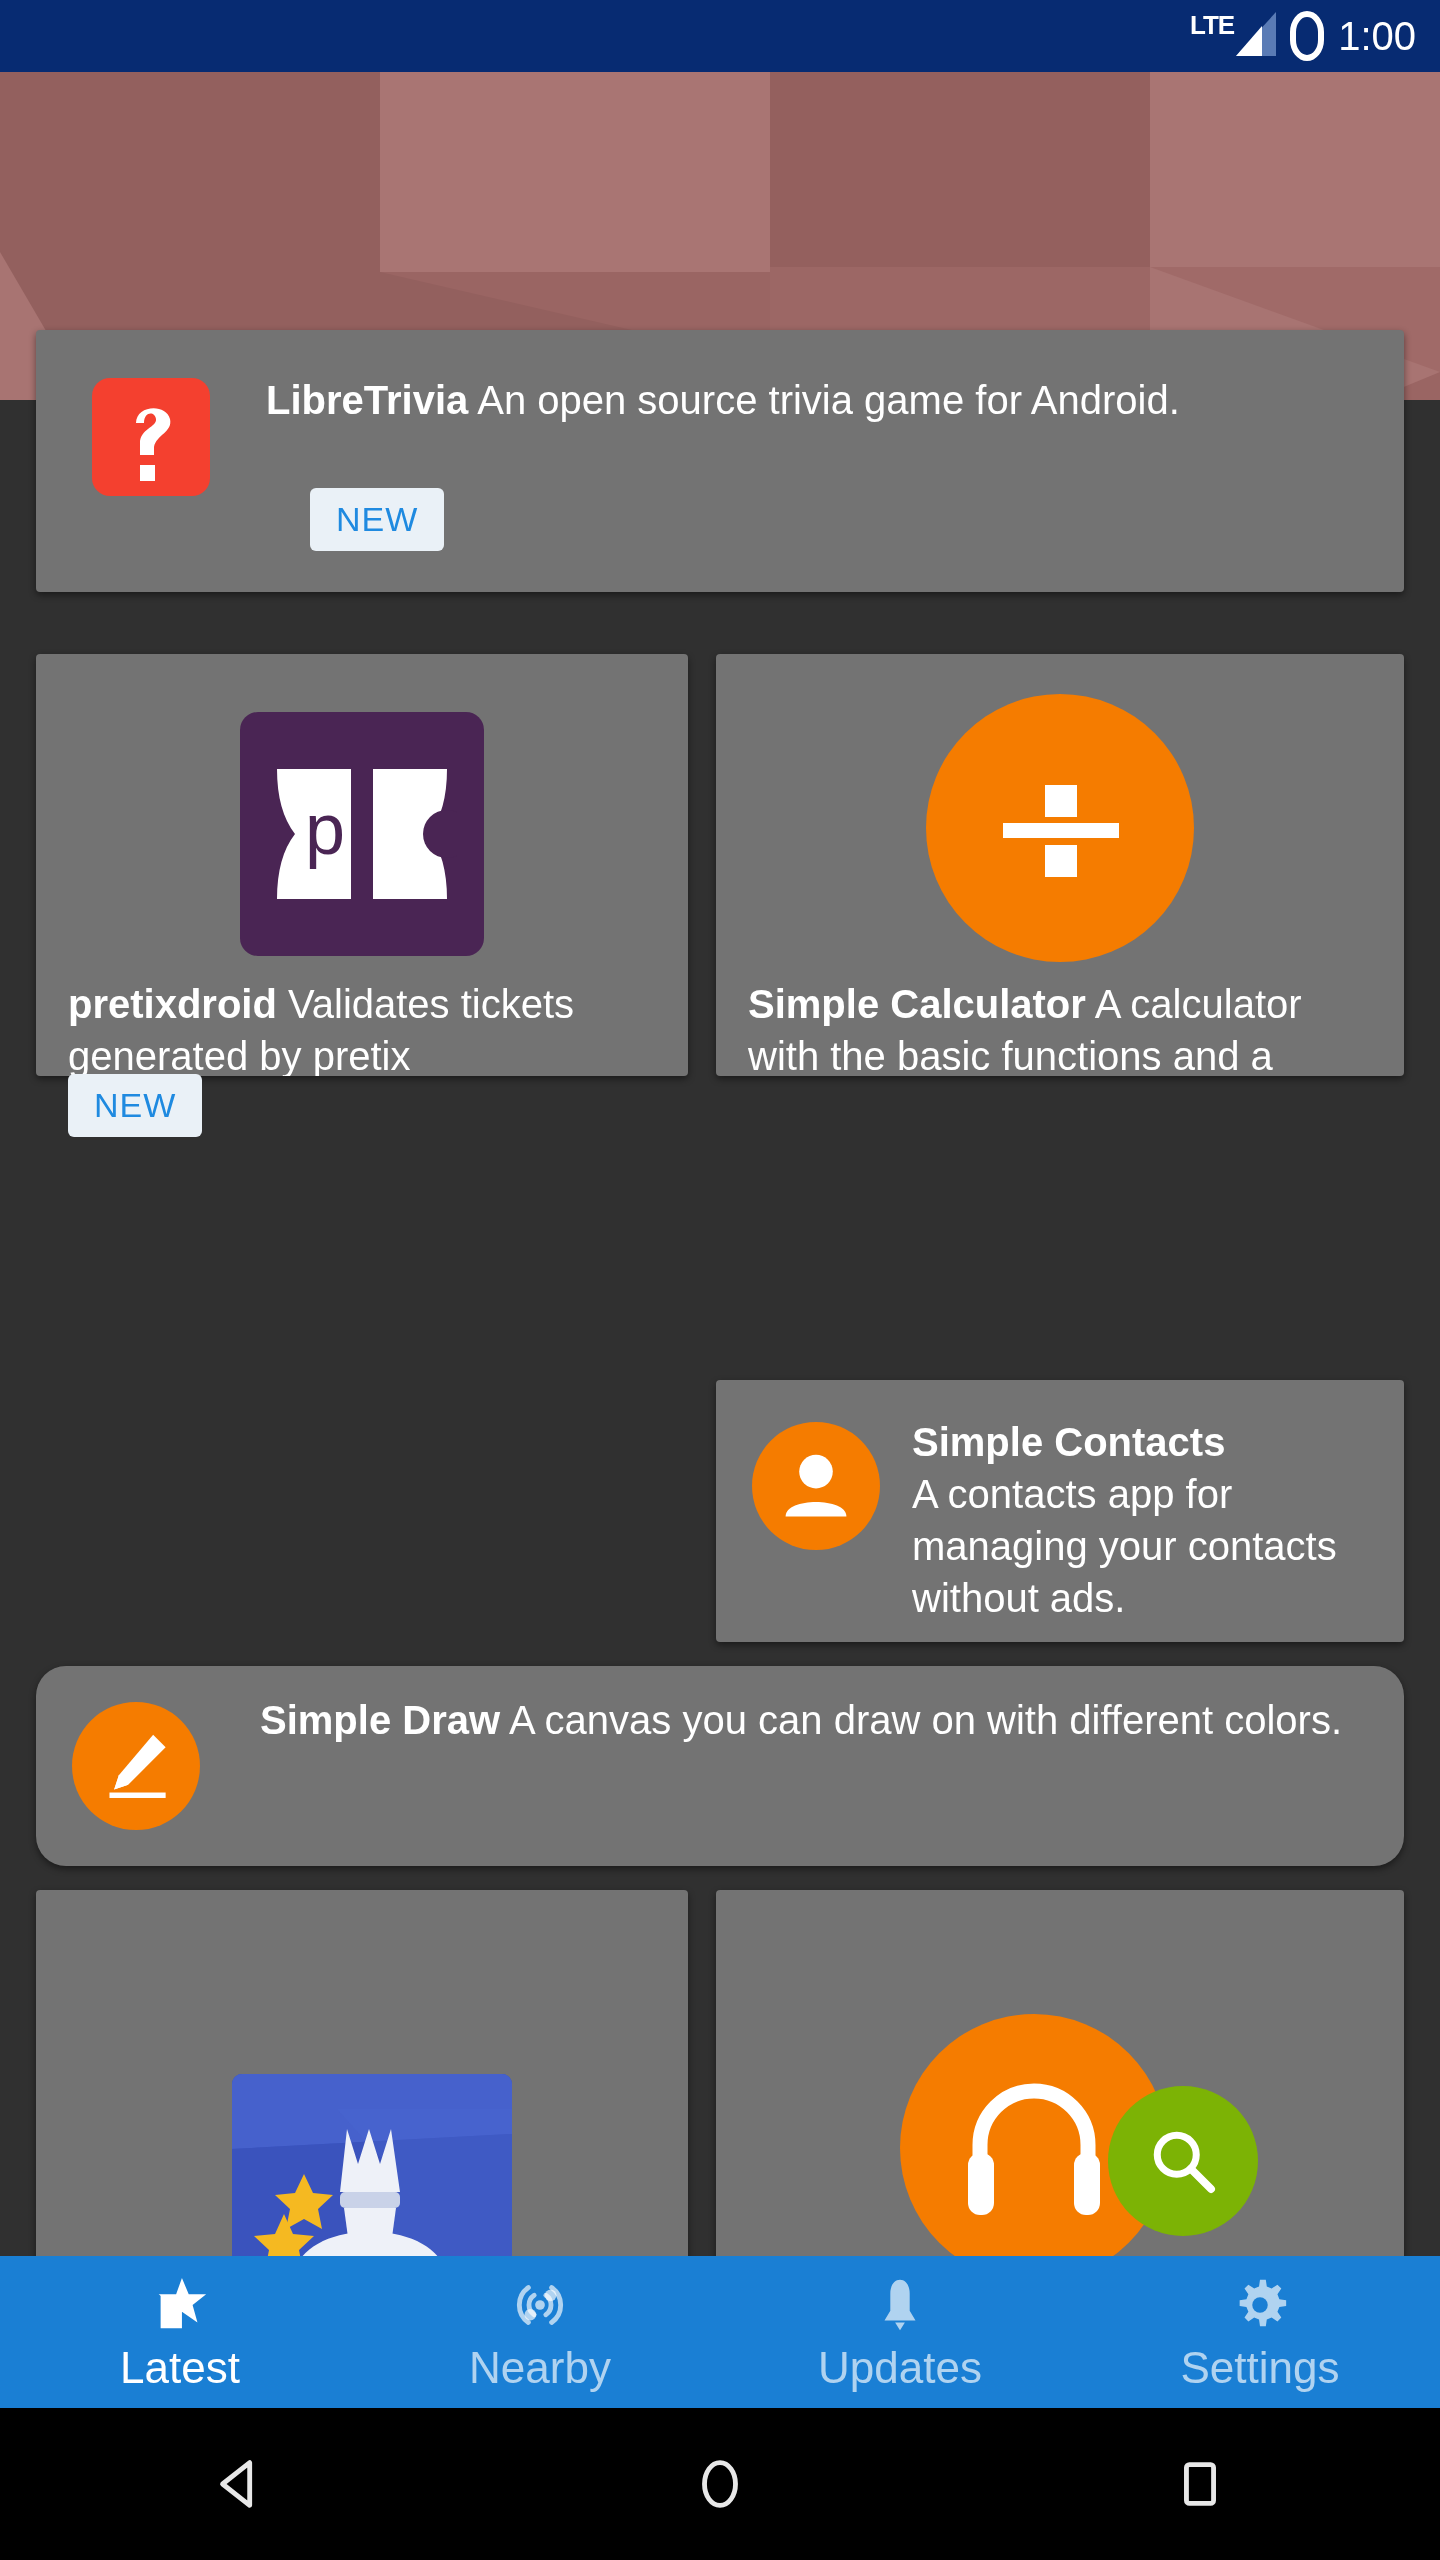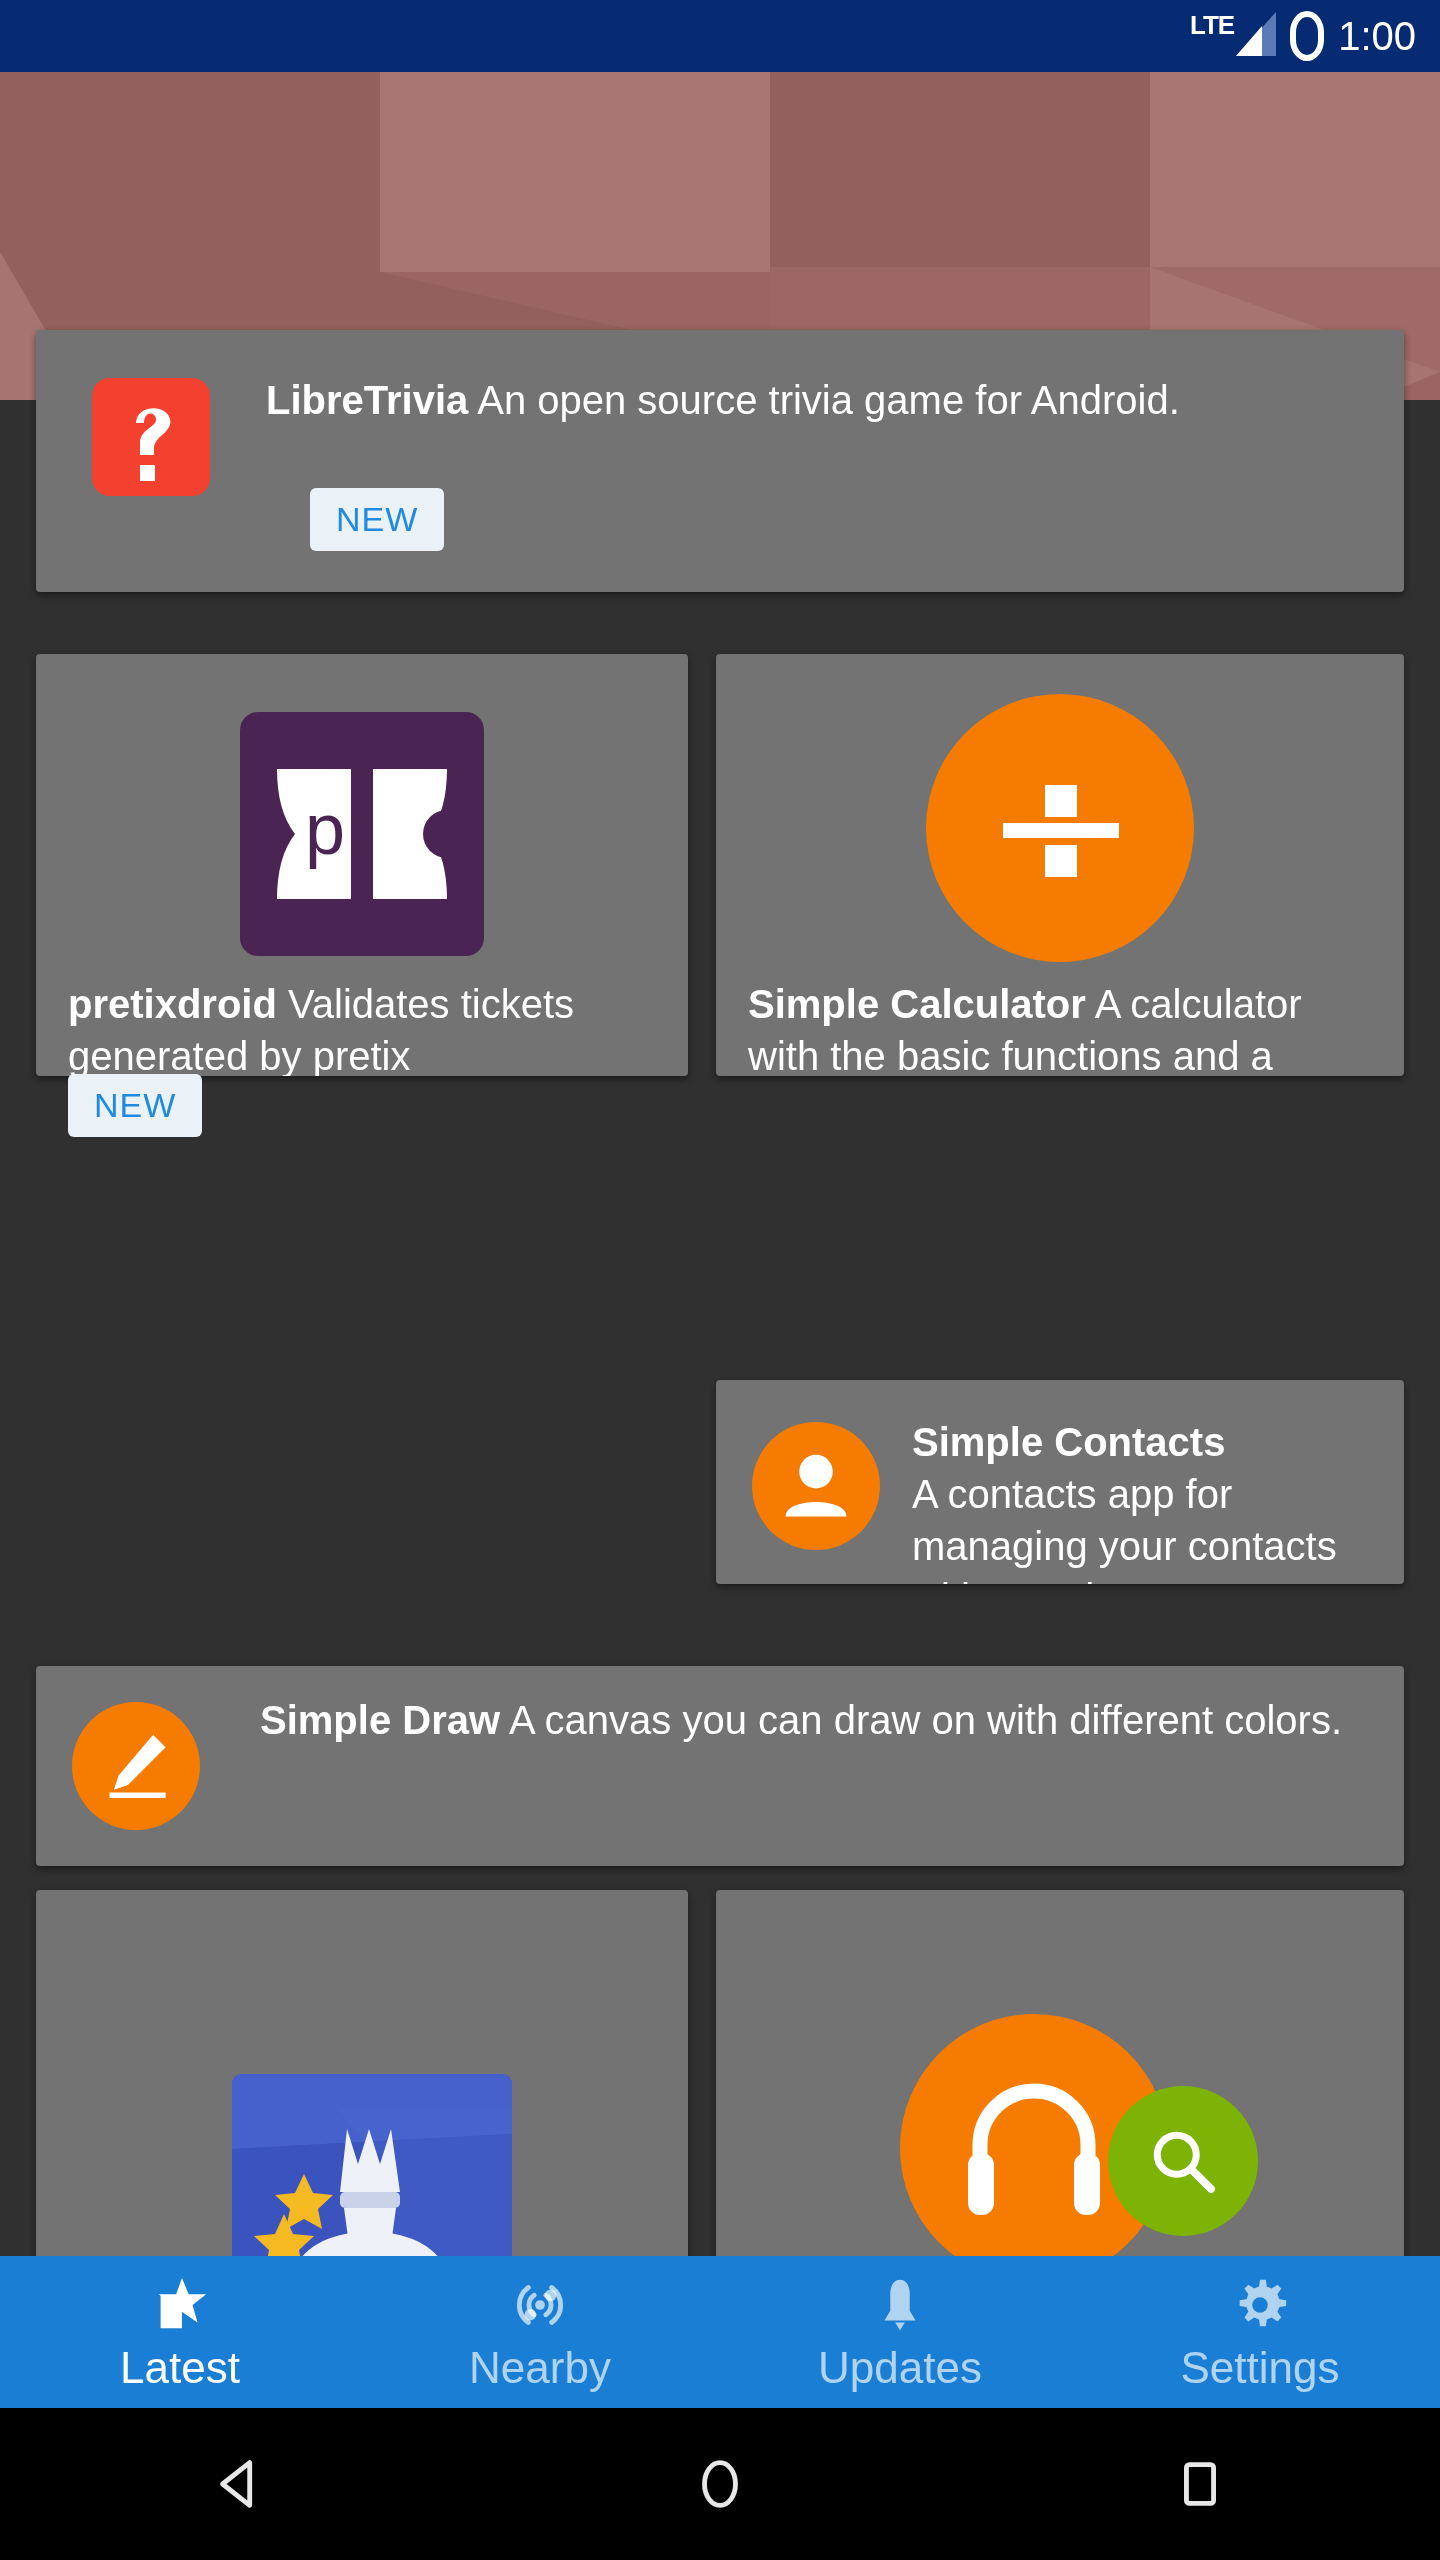--- a/index.html
+++ b/index.html
@@ -160,34 +160,34 @@
           <rect x="60" y="92" width="32" height="32" fill="#fff"></rect>
         </svg>
       </div>
       <div class="app-text" style="position:absolute; left:32px; top:324px; width:628px;">
         <b>Simple Calculator</b>
         <span>A calculator with the basic functions and a customizable widget.</span>
       </div>
     </div>
 
 
-    <div class="card" style="left:716px; top:1308px; width:688px; height:204px;">
+    <div class="card" style="left:716px; top:1308px; width:688px; height:262px;">
       <div class="icon-circle" style="position:absolute; left:36px; top:42px; width:128px; height:128px; background:#f57c00;">
         <svg width="80" height="80" viewBox="0 0 100 100">
           <circle cx="50" cy="32" r="21" fill="#fff"></circle>
           <path d="M12 88 C12 64, 88 64, 88 88 Z" fill="#fff"></path>
         </svg>
       </div>
       <div class="app-text" style="position:absolute; left:196px; top:36px; width:470px;">
         <b>Simple Contacts</b><br>
         <span>A contacts app for managing your contacts without ads.</span>
       </div>
     </div>
 
-    <div class="card" style="left:36px; top:1594px; width:1368px; height:200px;">
+    <div class="card" style="left:36px; top:1594px; width:1368px; height:200px;border-radius:30px;">
       <div class="icon-circle" style="position:absolute; left:36px; top:36px; width:128px; height:128px; background:#f57c00;">
         <svg width="78" height="78" viewBox="0 0 100 100">
           <path d="M72 10 L88 26 L40 74 L22 80 L28 62 Z" fill="#fff"></path>
           <path d="M28 62 L40 74 L22 80 Z" fill="#fff"></path>
           <rect x="16" y="84" width="72" height="7" fill="#fff"></rect>
         </svg>
       </div>
       <div class="app-text" style="position:absolute; left:224px; top:28px; width:1100px;">
         <b>Simple Draw</b>
         <span>A canvas you can draw on with different colors.</span>

